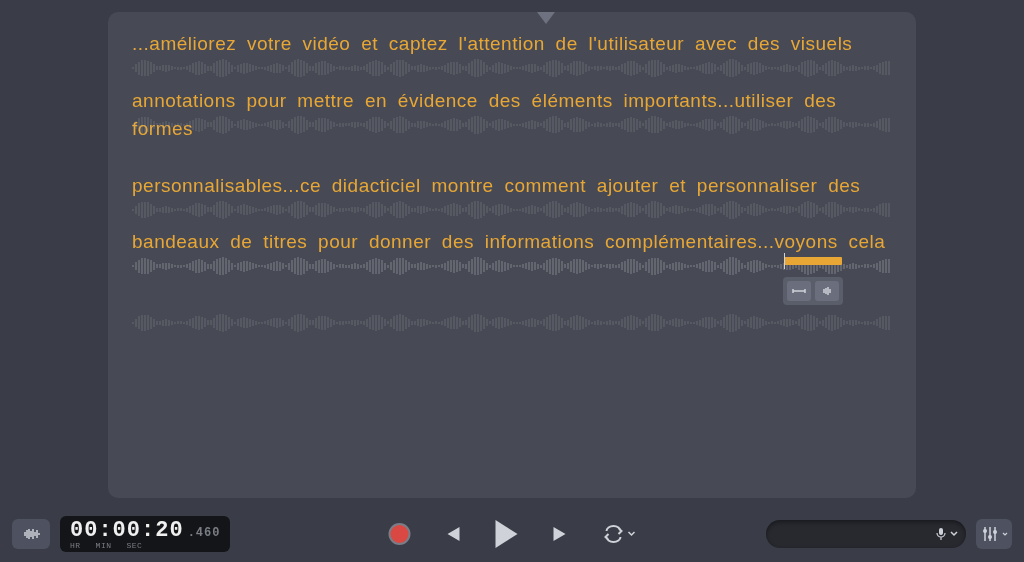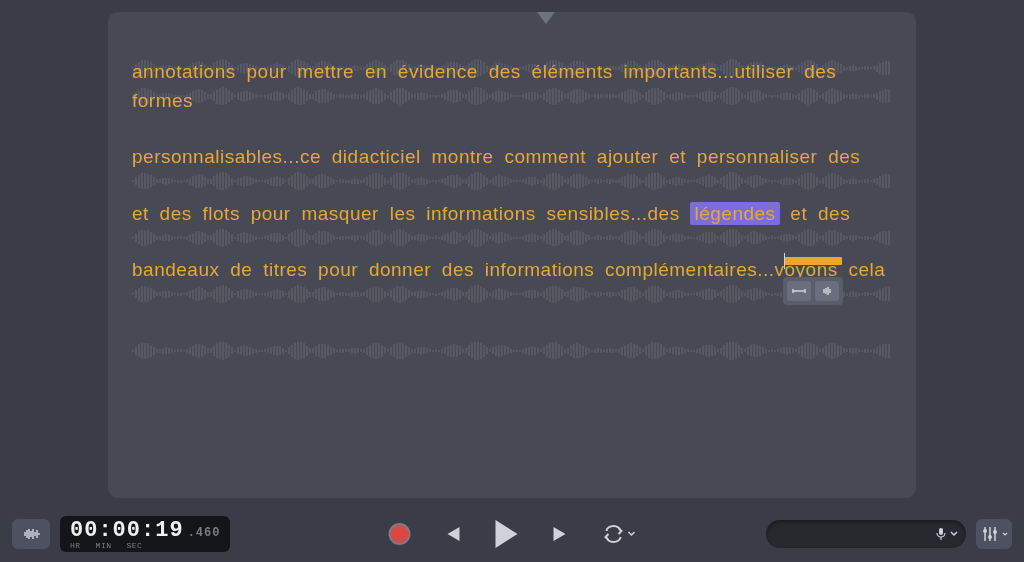--- a/index.html
+++ b/index.html
@@ -230,20 +230,21 @@
     }
     svg { display: block; }
   </style>
 </head>
 <body>
 
 <div class="transcript-panel">
   <div class="playhead"></div>
 
   <div class="transcript-line">
+    <span class="transcript-text">...améliorez votre vidéo et captez l'attention de l'utilisateur avec des visuels</span>
     <div class="waveform-bg">
         <span style="height:2px"></span>
         <span style="height:8px"></span>
         <span style="height:13px"></span>
         <span style="height:16px"></span>
         <span style="height:16px"></span>
         <span style="height:15px"></span>
         <span style="height:12px"></span>
         <span style="height:8px"></span>
         <span style="height:4px"></span>
@@ -1003,23 +1004,20 @@
         <span style="height:2px"></span>
         <span style="height:4px"></span>
         <span style="height:7px"></span>
         <span style="height:11px"></span>
         <span style="height:13px"></span>
         <span style="height:14px"></span>
         <span style="height:14px"></span>
       </div>
   </div>
   <div class="transcript-line">
-    <span class="transcript-text">
-      <span>et des flots pour masquer les informations sensibles...des </span><span class="highlighted-word">légendes</span><span> et des</span>
-    </span>
     <div class="waveform-bg">
         <span style="height:2px"></span>
         <span style="height:8px"></span>
         <span style="height:13px"></span>
         <span style="height:16px"></span>
         <span style="height:16px"></span>
         <span style="height:15px"></span>
         <span style="height:12px"></span>
         <span style="height:8px"></span>
         <span style="height:4px"></span>
@@ -1802,21 +1800,21 @@
 
 <div class="bottom-bar">
   <div class="wave-toggle-btn">
     <svg width="20" height="14" viewBox="0 0 20 14">
       <path d="M2 7 V7 M4 5 V9 M6 3 V11 M8 2 V12 M10 4 V10 M12 2 V12 M14 5 V9 M16 3 V11 M18 6 V8" stroke="#cfd2d8" stroke-width="1.5"></path>
     </svg>
   </div>
 
   <div class="timecode-box">
     <div class="timecode-main">
-      <span>00</span>:<span>00</span>:<span>19</span><span class="timecode-ms">.460</span>
+      <span>00</span>:<span>00</span>:<span>20</span><span class="timecode-ms">.460</span>
     </div>
     <div class="timecode-labels">
       <span>HR</span>
       <span>MIN</span>
       <span>SEC</span>
     </div>
   </div>
 
   <div class="center-controls">
     <div class="record-btn"></div>

